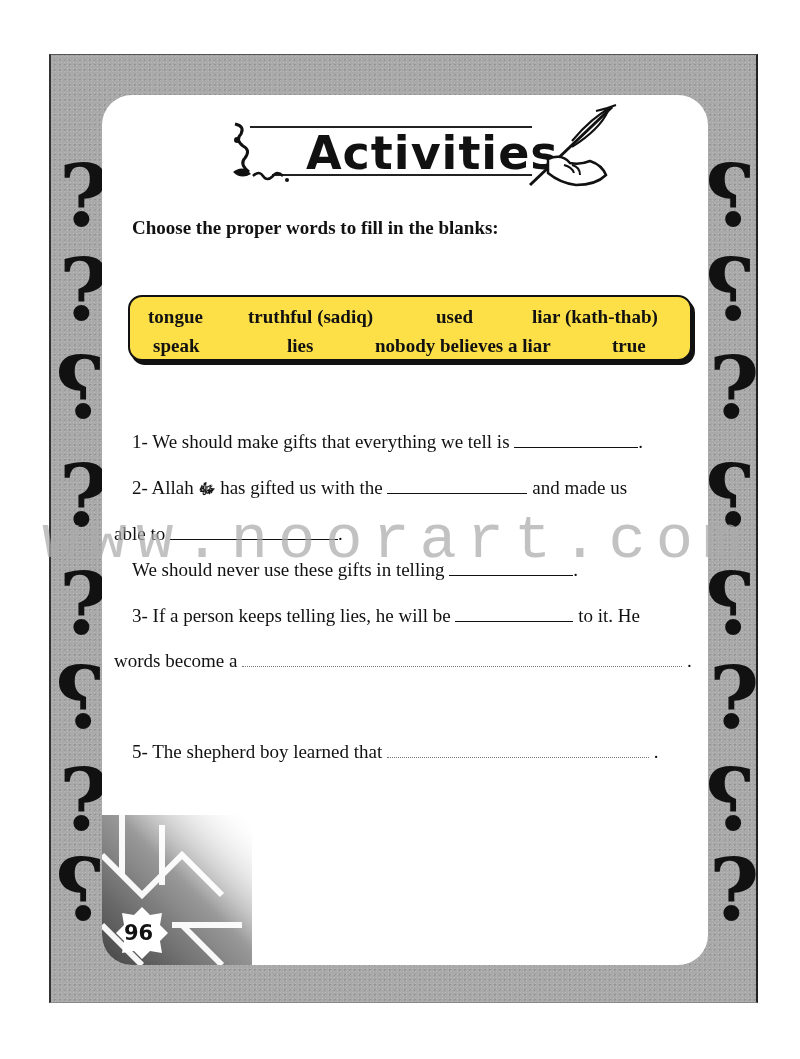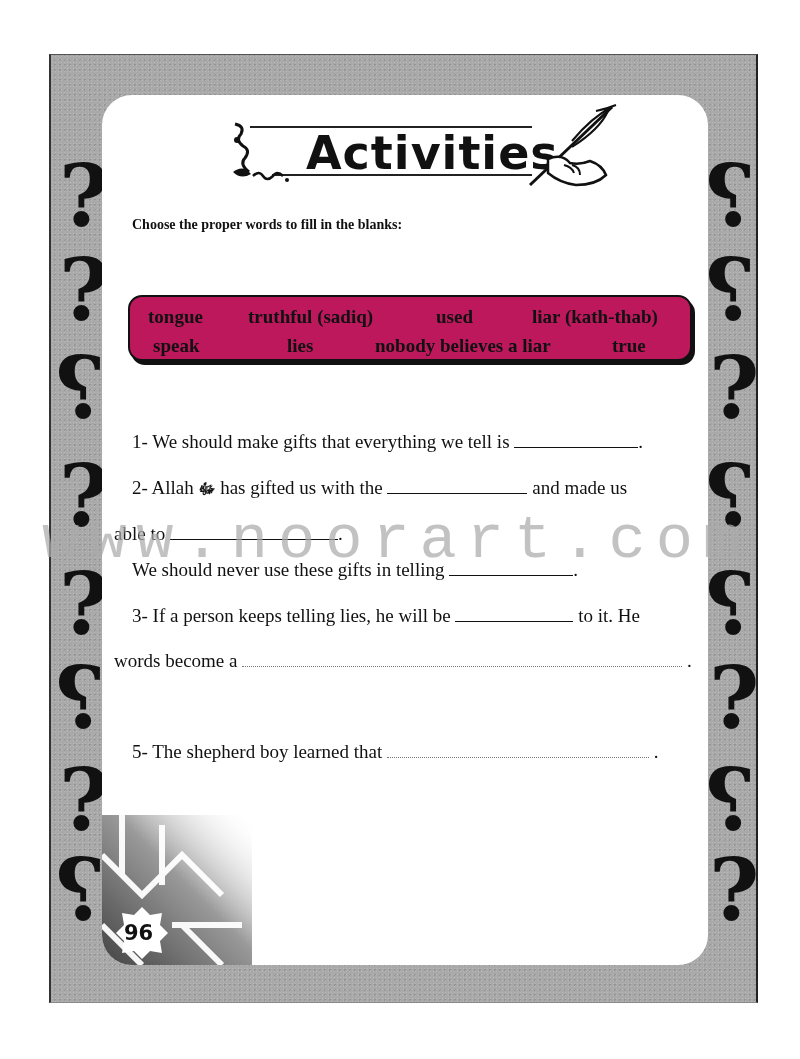--- a/index.html
+++ b/index.html
@@ -10,22 +10,22 @@
            border-left:2px solid #333; border-right:2px solid #222; border-top:1px solid #555; border-bottom:1px solid #888; box-sizing:border-box; }
   .qmark { position:absolute; font-family:"DejaVu Serif", serif; font-weight:bold; font-size:86px; line-height:1; color:#111; }
   .qmark.flip { transform:scaleX(-1); }
   .card { position:absolute; left:102px; top:95px; width:606px; height:870px; background:#fff; border-radius:30px; overflow:hidden; }
   .title-banner { position:absolute; left:130px; top:25px; width:300px; height:62px; }
   .title-banner .rule-top { position:absolute; left:18px; right:0; top:6px; border-top:2px solid #222; }
   .title-banner .rule-bot { position:absolute; left:40px; right:0; bottom:6px; border-top:2px solid #222; }
   .title-banner .flourish { position:absolute; left:-5px; top:0; font-size:40px; line-height:1; color:#111; font-family:"DejaVu Sans", sans-serif; }
   .title-text { position:absolute; left:74px; top:6px; font-family:"DejaVu Sans", sans-serif; font-weight:bold; font-size:46px; letter-spacing:1px; color:#111; }
   .quill { position:absolute; left:410px; top:8px; width:110px; height:90px; }
-  .instructions { position:absolute; left:30px; top:122px; font-weight:bold; font-size:14px; }
-  .wordbox { position:absolute; left:26px; top:200px; width:560px; height:62px; border:2px solid #111; border-radius:14px; box-shadow:3px 4px 0 #111; background:#be185d; }
+  .instructions { position:absolute; left:30px; top:122px; font-weight:bold; font-size:19px; }
+  .wordbox { position:absolute; left:26px; top:200px; width:560px; height:62px; border:2px solid #111; border-radius:14px; box-shadow:3px 4px 0 #111; background:#fde047; }
   .wordrow { position:absolute; left:0; right:0; font-weight:bold; font-size:19px; }
   .wordrow span { position:absolute; white-space:nowrap; }
   .q { position:absolute; font-size:19px; white-space:nowrap; }
   .blank { display:inline-block; border-bottom:1px solid #111; vertical-align:baseline; height:1px; }
   .dotblank { display:inline-block; border-bottom:1px dotted #777; vertical-align:baseline; height:1px; }
   .corner { position:absolute; left:0; bottom:0; width:150px; height:150px; }
   .pagenum { position:absolute; left:22px; bottom:20px; font-family:"DejaVu Sans", sans-serif; font-weight:bold; font-size:21px; color:#111; }
   .watermark { position:absolute; left:0; top:505px; width:720px; text-align:center; font-family:"Liberation Mono", monospace; font-size:62px; letter-spacing:10px; color:rgba(170,170,170,0.72); pointer-events:none; white-space:nowrap;margin-left:36px; }
 </style>
 </head>

